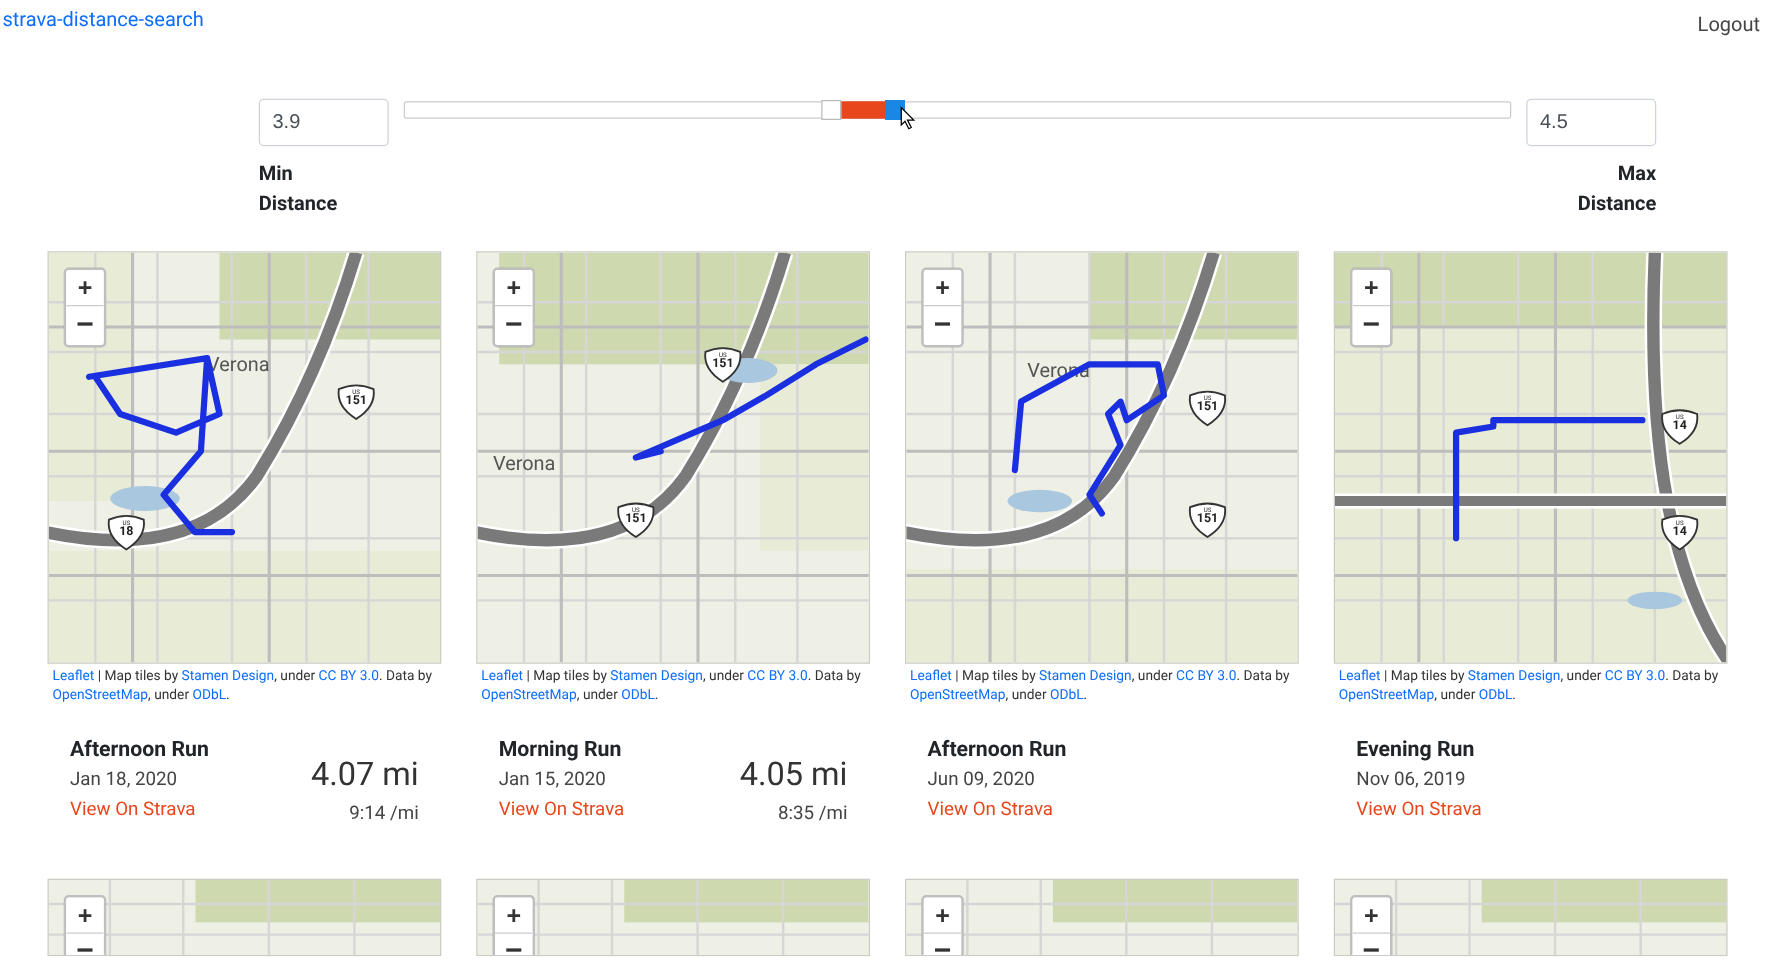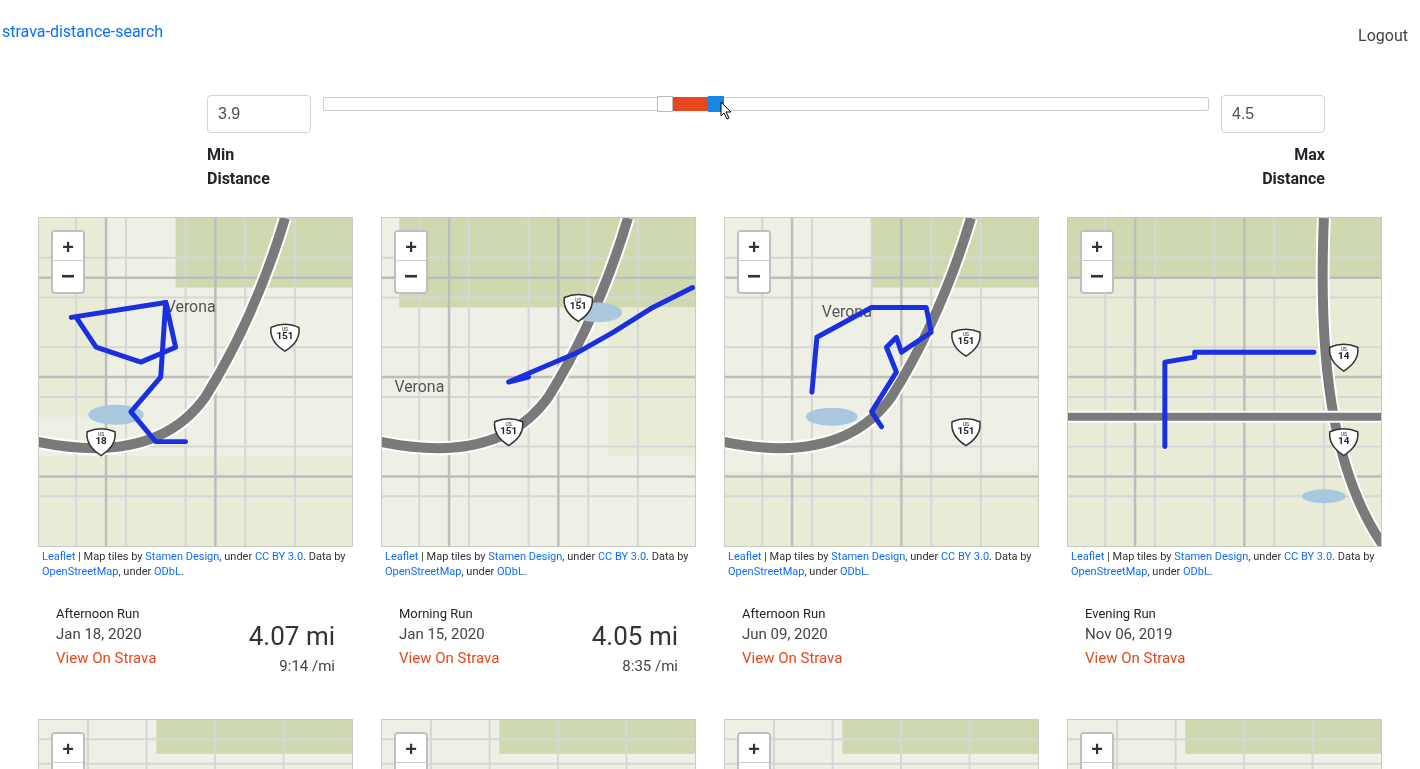--- a/index.html
+++ b/index.html
@@ -8,21 +8,21 @@
     font-family: -apple-system, BlinkMacSystemFont, "Segoe UI", Roboto, "Helvetica Neue", Arial, sans-serif;
     color: #212529;
     background: #fff;
   }
   a { color: #0d6efd; text-decoration: none; }
 
   .topbar {
     display: flex;
     justify-content: space-between;
     align-items: flex-start;
-    padding: 22px 8px 0 2px;
+    padding: 6px 8px 0 2px;
   }
   .topbar .brand { color: #0d6efd; font-size: 16px; }
   .topbar .logout { color: #444; font-size: 16px; padding-top: 4px; padding-right: 4px; }
 
   .slider-row {
     display: flex;
     align-items: flex-start;
     gap: 12px;
     padding: 50px 95px 0 207px;
   }
@@ -115,21 +115,21 @@
     padding: 2px 4px;
     background: rgba(255,255,255,0.7);
   }
   .attrib a { color: #0d6efd; }
 
   .meta {
     display: flex;
     justify-content: space-between;
     padding: 24px 18px 0 18px;
   }
-  .meta-left .title { font-weight: 400; font-size: 13px; }
+  .meta-left .title { font-weight: 700; font-size: 17px; }
   .meta-left .date { color: #444; font-size: 15px; margin-top: 4px; }
   .meta-left .view { color: #e8471d; font-size: 15px; margin-top: 6px; display: inline-block; }
   .meta-right { text-align: right; margin-top: 15px; }
   .meta-right .dist { font-size: 26px; font-weight: 400; color: #333; }
   .meta-right .pace { font-size: 15px; color: #444; margin-top: 6px; }
 
   .grid2 {
     display: grid;
     grid-template-columns: repeat(4, 1fr);
     gap: 28px;

